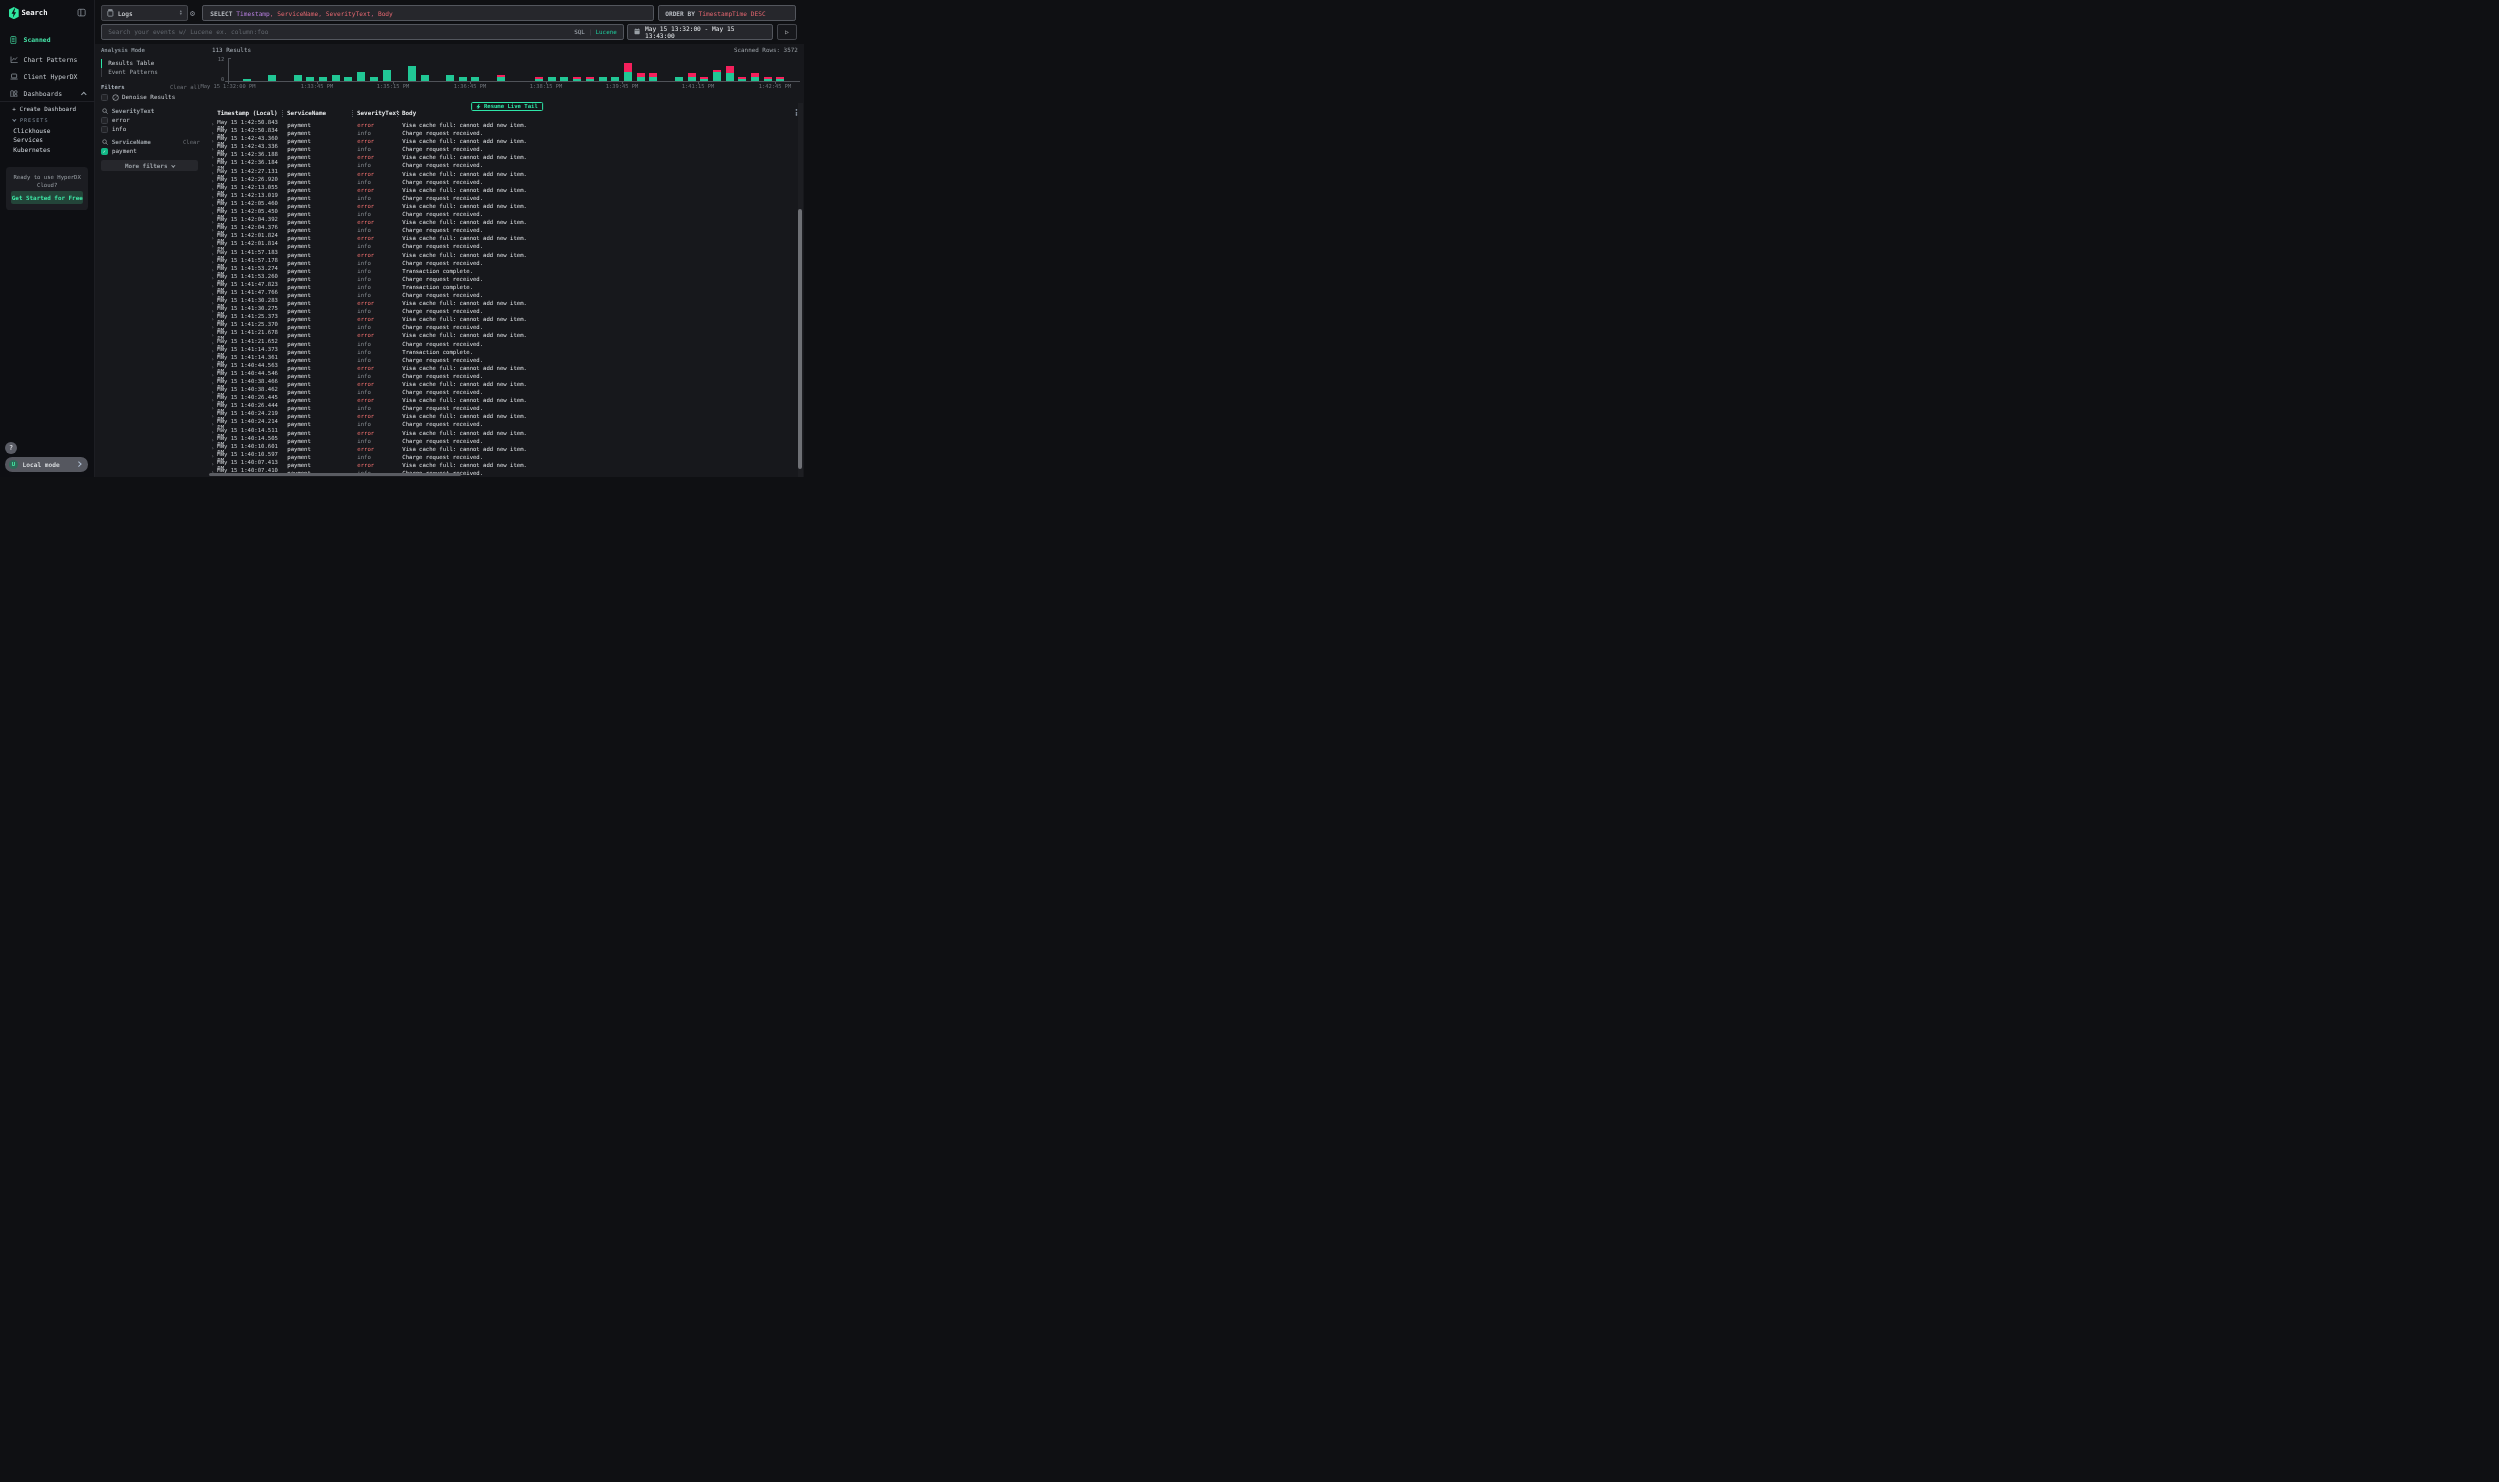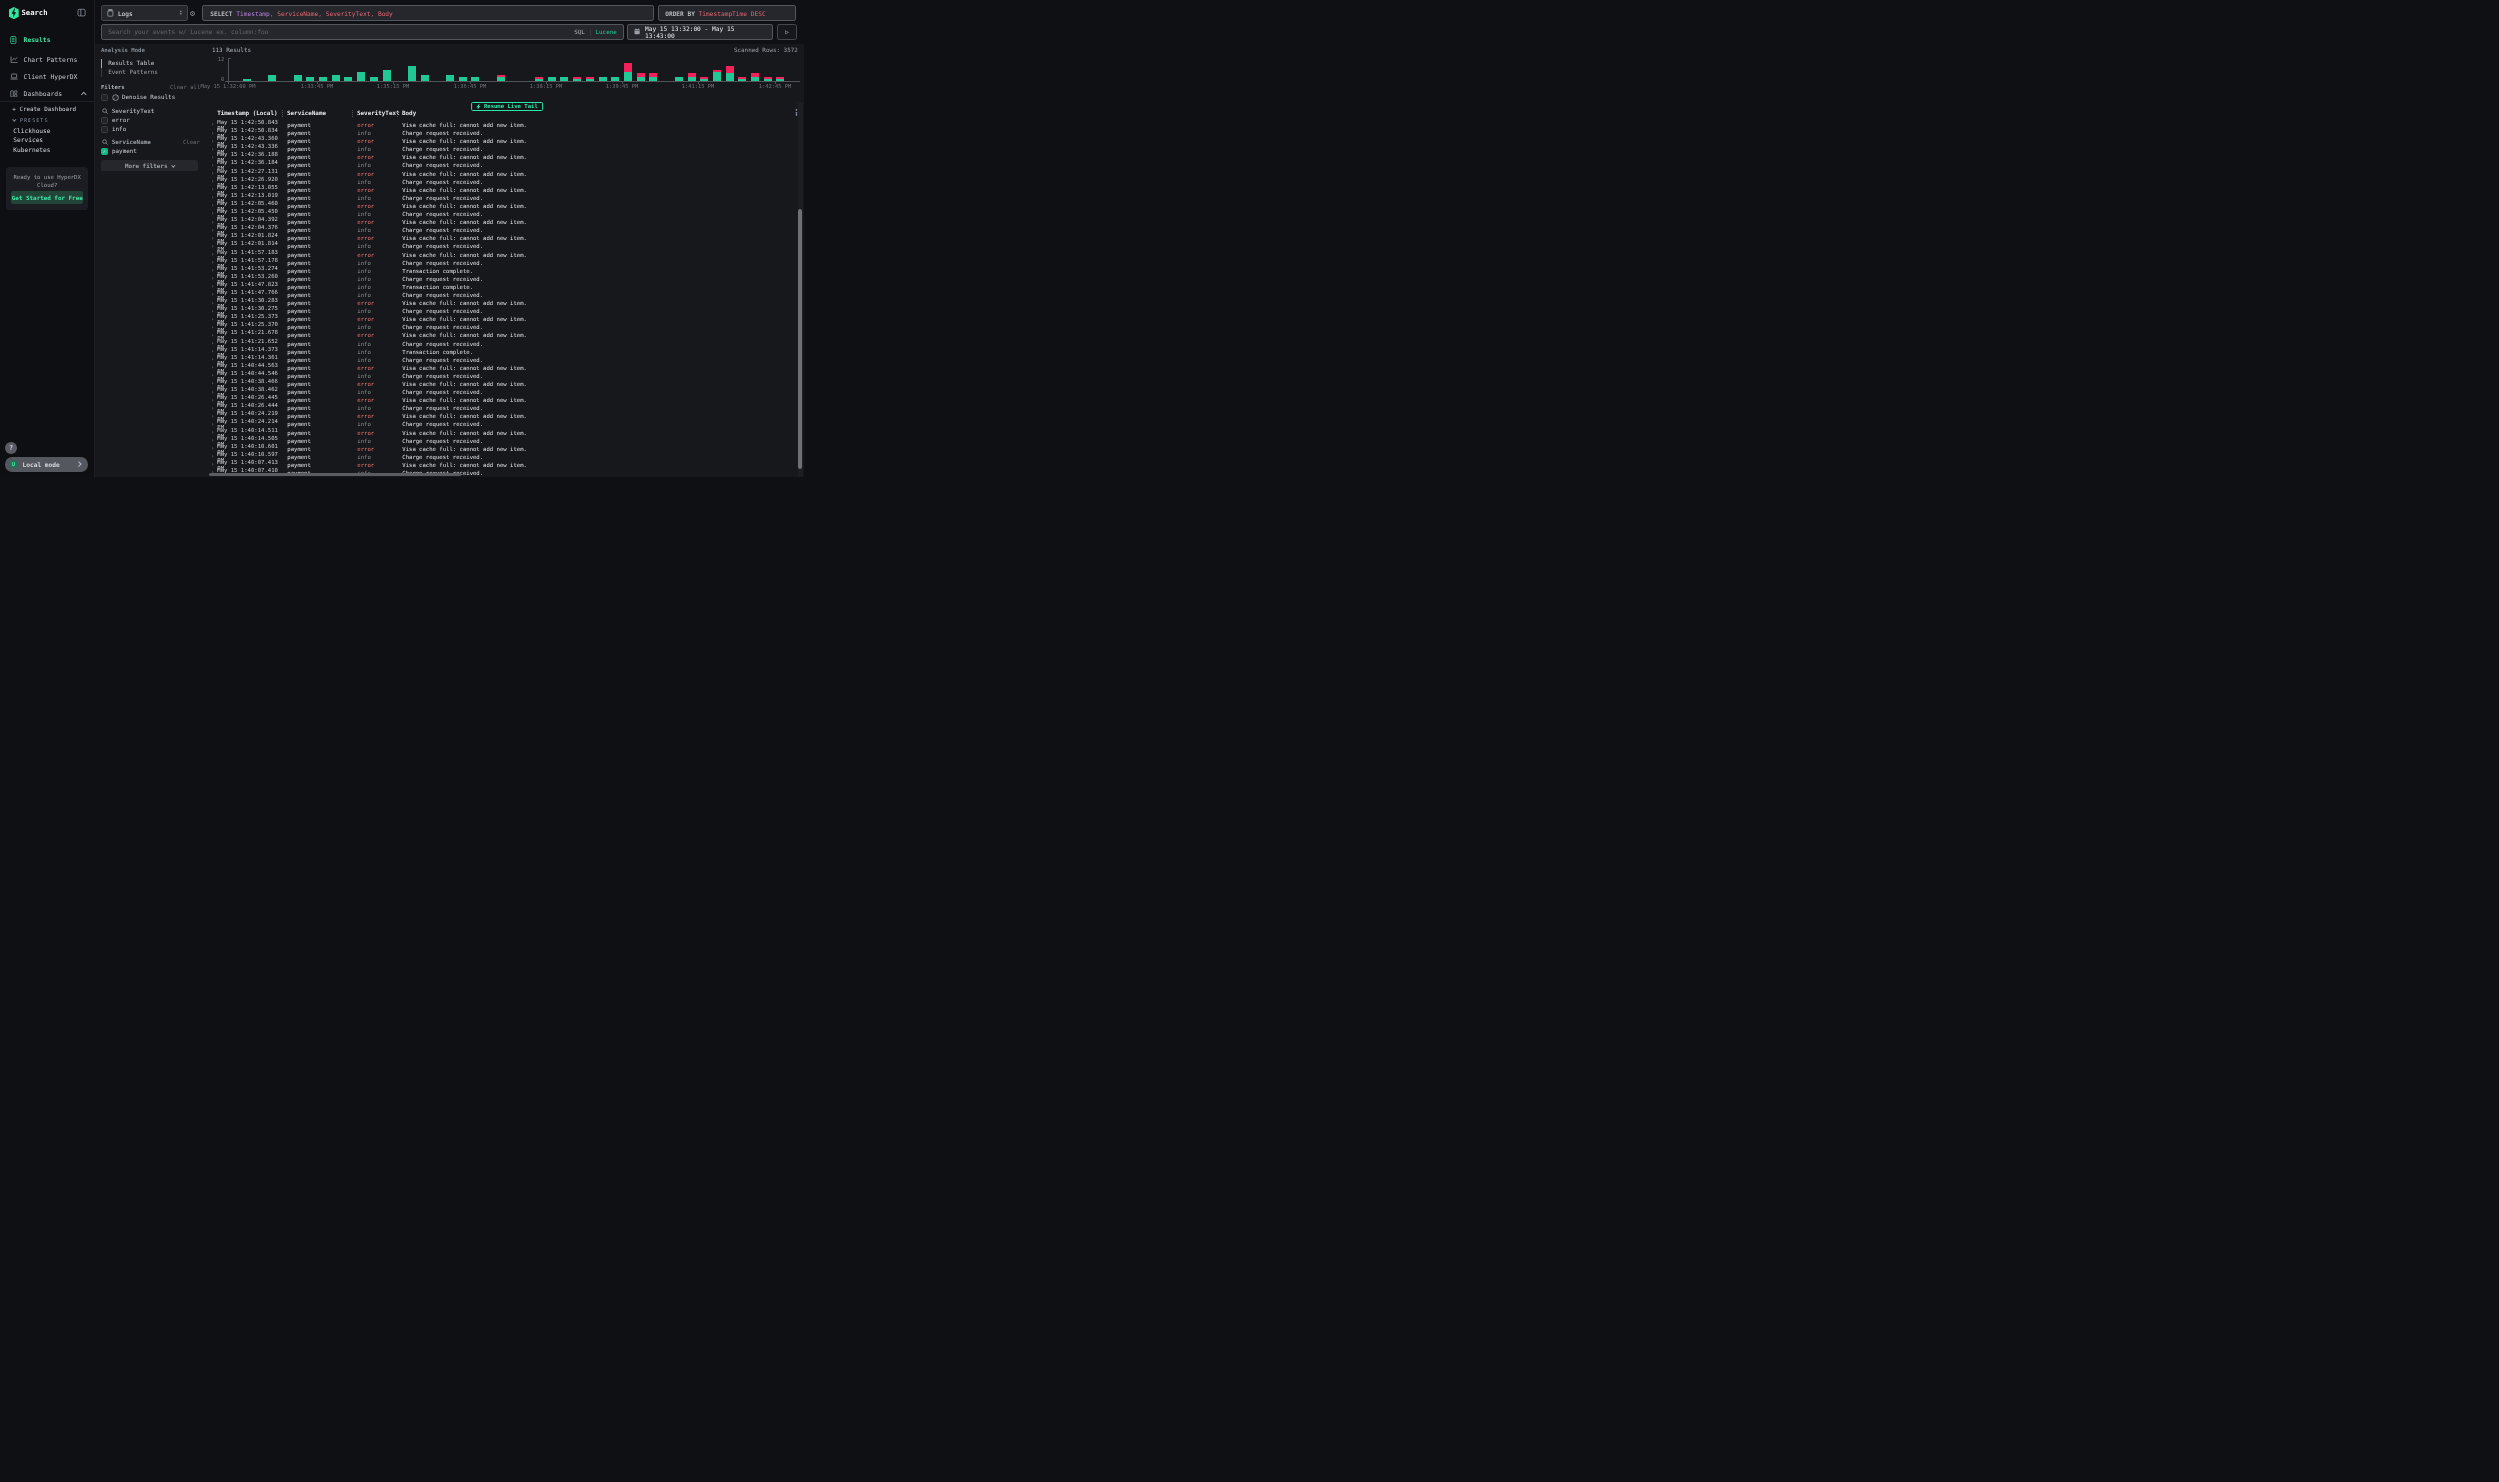--- a/index.html
+++ b/index.html
@@ -127,21 +127,21 @@
 
     <div class="nav-item active" style="top:33px;">
       <span class="nicon">
         <svg width="7.7" height="8.2" viewBox="0 0 15 16" fill="none" stroke="currentColor" stroke-width="1.4">
             <rect x="1.5" y="1" width="10" height="14" rx="2"></rect>
             <line x1="4" y1="4.5" x2="9" y2="4.5"></line>
             <line x1="4" y1="7.5" x2="9" y2="7.5"></line>
             <line x1="4" y1="10.5" x2="9" y2="10.5"></line>
           </svg>
       </span>
-      <span>Results</span>
+      <span>Scanned</span>
     </div>
 
     <div class="nav-item" style="top:53px;">
       <span class="nicon">
         <svg width="8.2" height="7.7" viewBox="0 0 16 15" fill="none" stroke="currentColor" stroke-width="1.4">
             <path d="M2 1 V13 H15"></path>
             <path d="M4 9 L7.5 4.5 L10 7 L14 2.5"></path>
           </svg>
       </span>
       <span>Chart Patterns</span>

